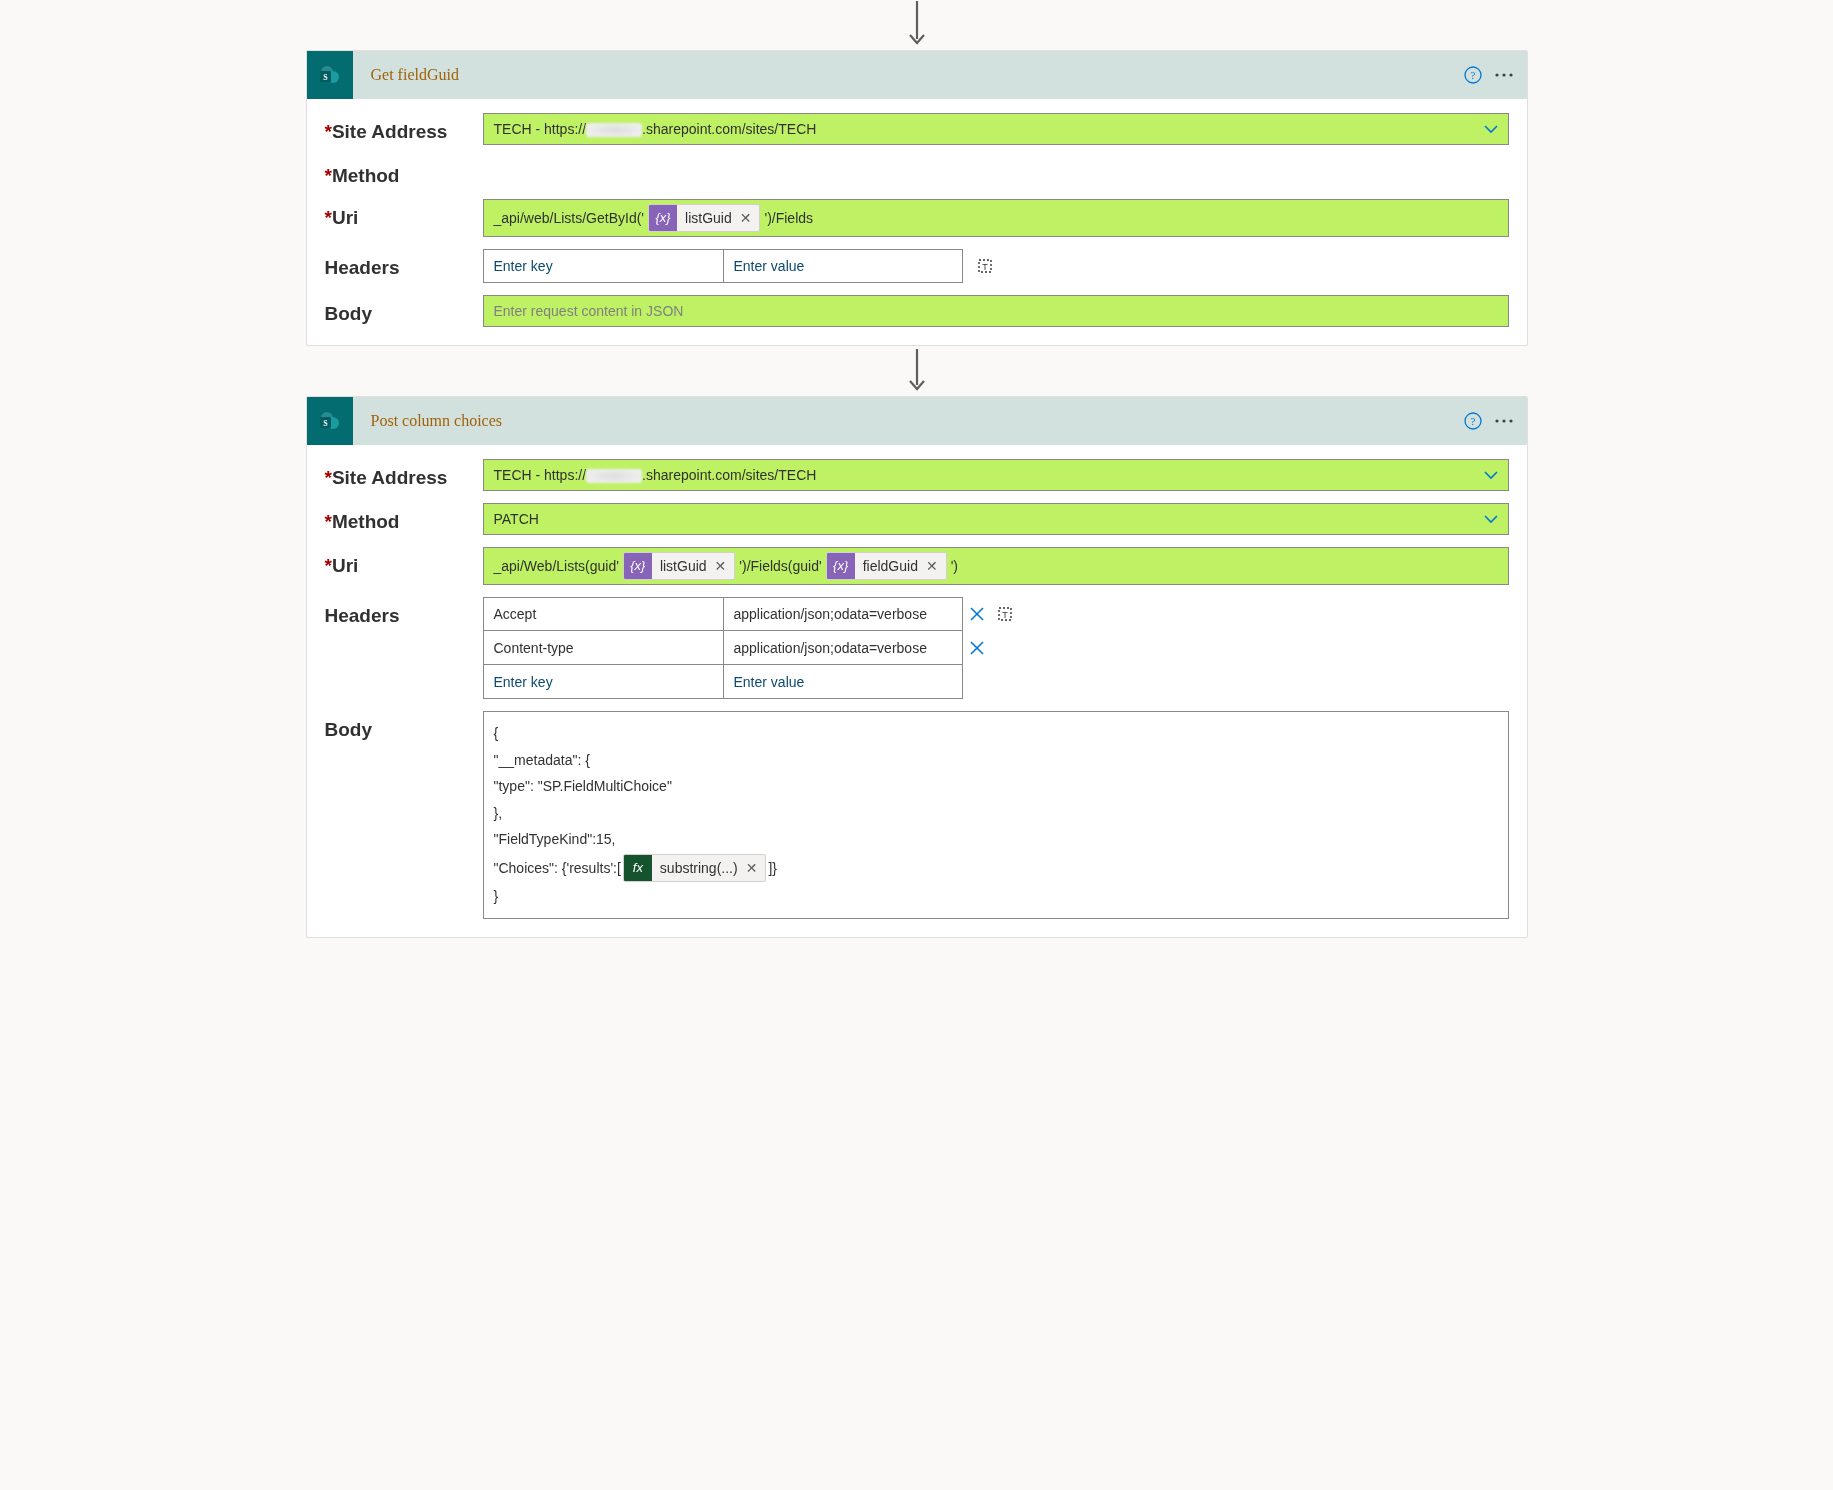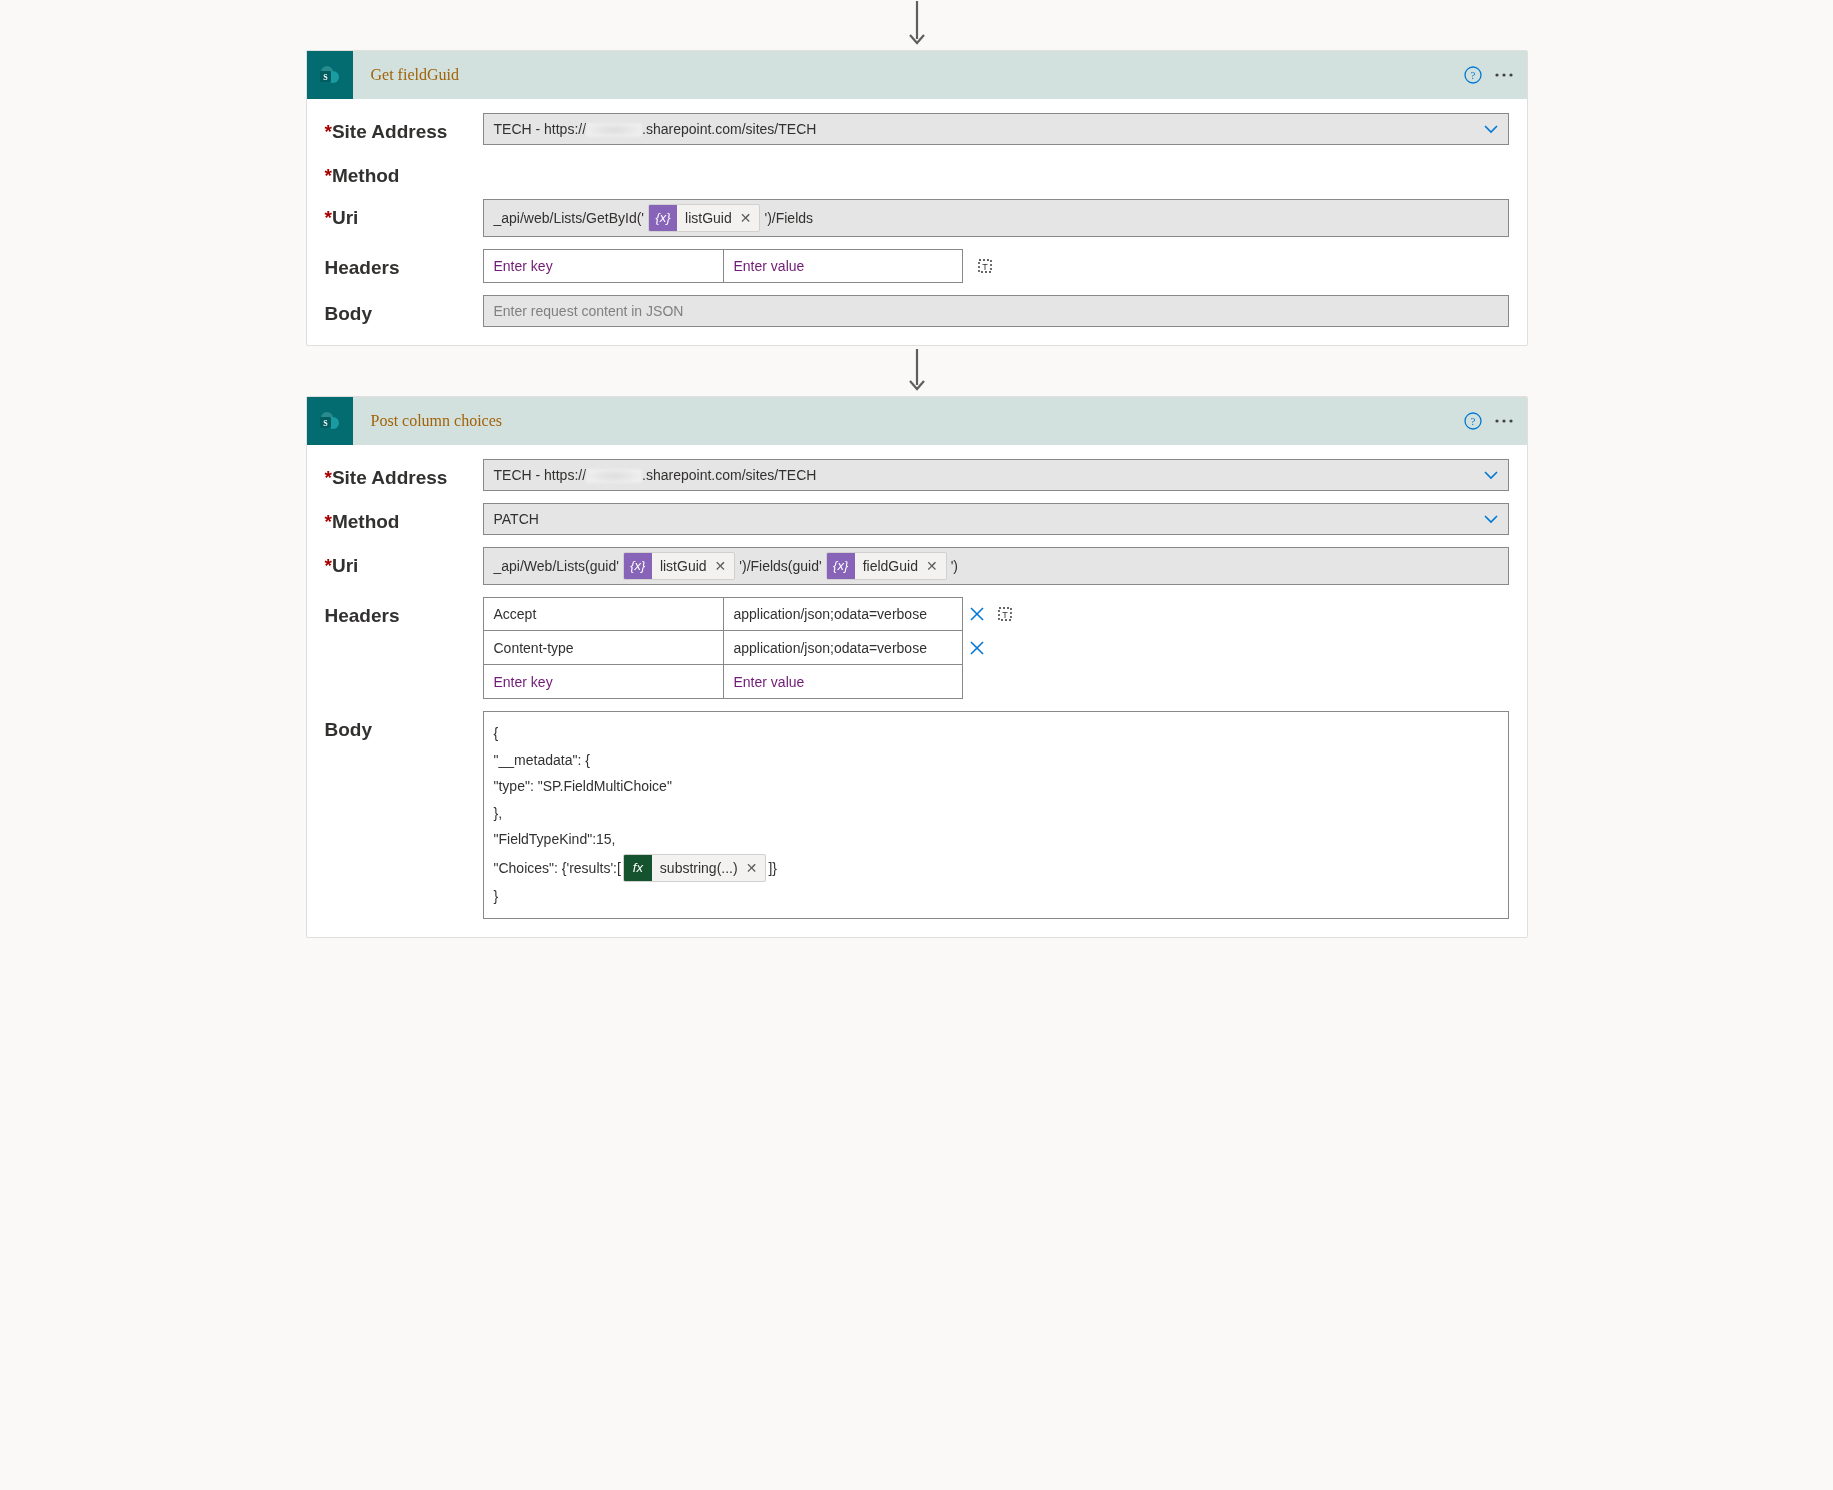--- a/index.html
+++ b/index.html
@@ -56,21 +56,21 @@
     padding-top: 8px;
     font-size: 19px;
     color: #323130;
     flex-shrink: 0;
     font-weight: bold;
   }
   .label-col .req { color: #a80000; }
   .input-col { flex: 1; display: flex; align-items: flex-start; }
   .select-box, .text-box, .token-box {
     border: 1px solid #8a8886;
-    background: #e5e5e5;
+    background: #bef264;
     min-height: 32px;
     display: flex;
     align-items: center;
     padding: 0 10px;
     font-size: 14px;
     width: 100%;
   }
   .select-box { justify-content: space-between; cursor: pointer; }
   .select-box .chev { color: #0078d4; font-size: 14px; }
   .token-box { flex-wrap: wrap; padding: 3px 6px 3px 10px; gap: 2px; line-height: 28px; }
@@ -99,21 +99,21 @@
   .headers-row .hcell {
     border: 1px solid #8a8886;
     min-height: 34px;
     padding: 6px 10px;
     font-size: 14px;
     display: flex; align-items: center;
     background: #fff;
   }
   .headers-row .hcell.key { width: 240px; border-right: none; }
   .headers-row .hcell.val { width: 240px; }
-  .headers-row .hcell.ph { color: #701a75; }
+  .headers-row .hcell.ph { color: #0c4a6e; }
   .headers-row + .headers-row .hcell { border-top: none; }
   .row-action {
     width: 28px; height: 34px;
     display: flex; align-items: center; justify-content: center;
     cursor: pointer;
     color: #0078d4;
   }
   .body-box {
     border: 1px solid #8a8886;
     background: #fff;

